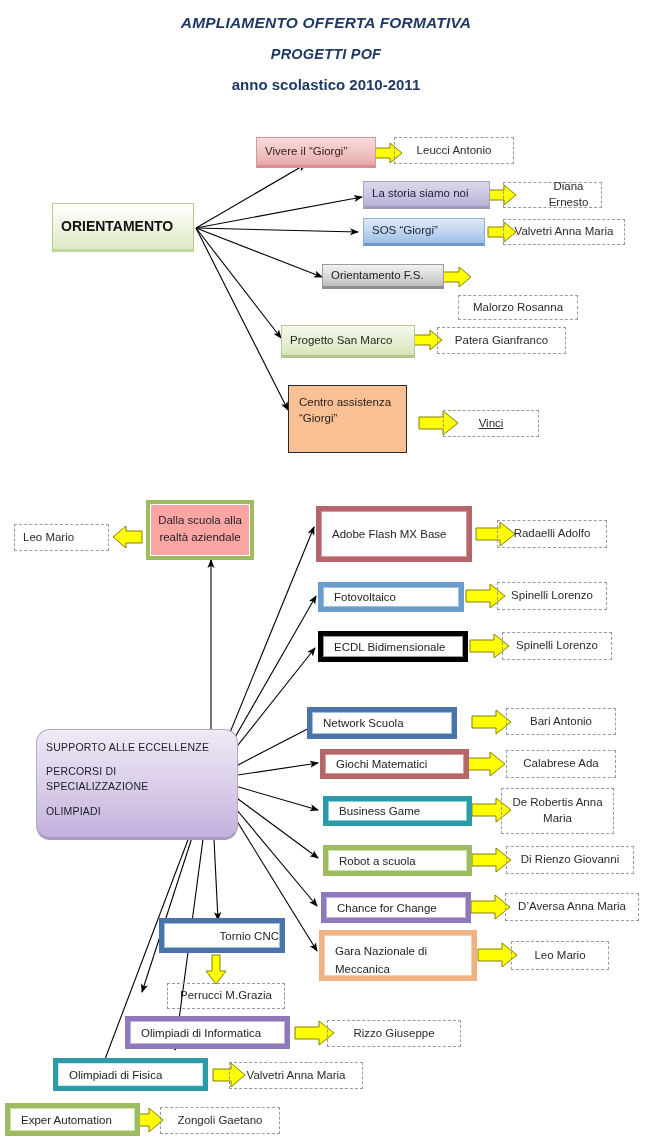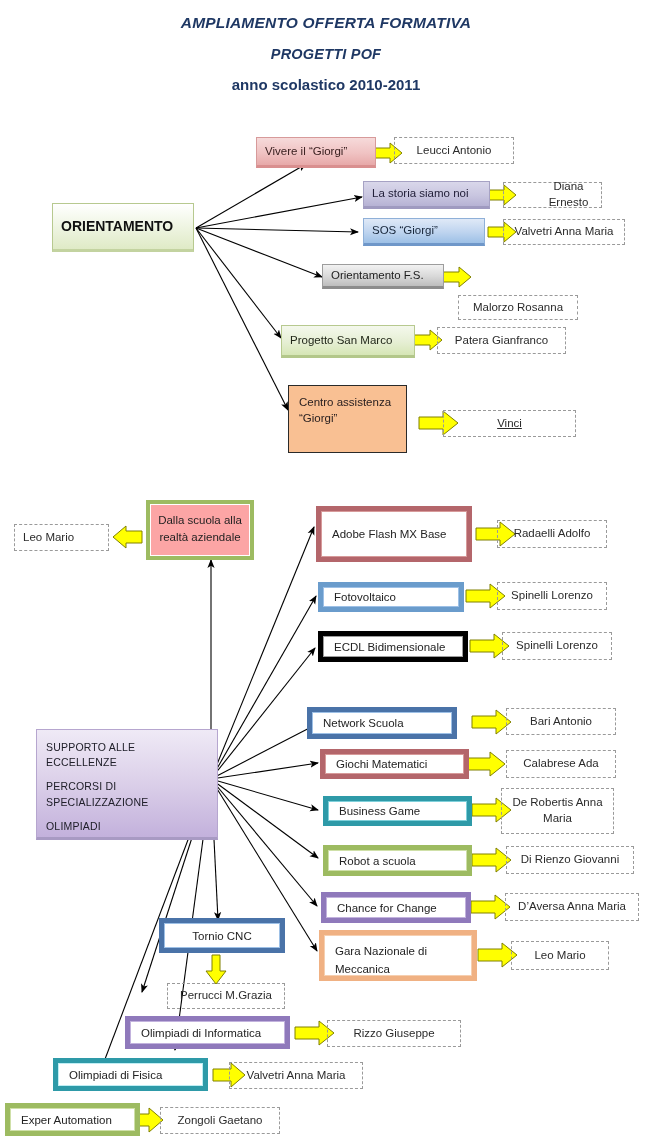--- a/index.html
+++ b/index.html
@@ -156,21 +156,21 @@
   }
   .ring .inner {
     box-sizing: border-box;
     width: 100%;
     height: 100%;
     display: flex;
     align-items: center;
     padding-left: 10px;
     background: #fff;
   }
-  .ring.center .inner { justify-content: center; padding-left: 0; }
+  .ring.center .inner { justify-content: flex-end; padding-left: 0; }
   .r-adobe   { border: 5px solid #b4666b; }
   .r-adobe   .inner { border: 1px solid #d79a9a; }
   .r-foto    { border: 5px solid #6a9ccc; }
   .r-foto    .inner { border: 1px solid #9dc0e6; }
   .r-ecdl    { border: 5px solid #000000; }
   .r-ecdl    .inner { border: 1px solid #9d9d9d; }
   .r-network { border: 5px solid #4a73a8; }
   .r-network .inner { border: 1px solid #9dc0e6; }
   .r-giochi  { border: 5px solid #b4666b; }
   .r-giochi  .inner { border: 1px solid #d79a9a; }
@@ -302,34 +302,34 @@
     <span class="lbl">Progetto San Marco</span>
   </div>
   <div class="node person" style="left:437px; top:327px; width:129px; height:27px;">
     <span class="lbl">Patera Gianfranco</span>
   </div>
 
   <div class="node n-centro" style="left:288px; top:385px; width:119px; height:68px;">
     <span class="l1">Centro assistenza</span>
     <span class="l2">“Giorgi”</span>
   </div>
-  <div class="node person" style="left:443px; top:410px; width:133px; height:27px;text-decoration:underline;">
+  <div class="node person" style="left:443px; top:410px; width:96px; height:27px;text-decoration:underline;">
     <span class="lbl">Vinci</span>
   </div>
 
   <div class="node person left-text" style="left:14px; top:524px; width:95px; height:27px; justify-content:center;">
     <span class="lbl">Leo Mario</span>
   </div>
 
   <div class="node n-dallascuola" style="left:146px; top:500px; width:108px; height:60px;">
     <span class="l1">Dalla scuola alla</span>
     <span class="l2">realtà aziendale</span>
   </div>
 
-  <div class="node n-supporto" style="left:36px; top:729px; width:182px; height:111px;">
+  <div class="node n-supporto" style="left:36px; top:729px; width:202px; height:111px;border-radius:14px;">
     <span class="ln">SUPPORTO ALLE ECCELLENZE</span>
     <span class="ln sp">PERCORSI DI</span>
     <span class="ln">SPECIALIZZAZIONE</span>
     <span class="ln sp">OLIMPIADI</span>
   </div>
 
   <div class="ring r-adobe" style="left:316px; top:506px; width:156px; height:56px;">
     <div class="inner">
       <span class="lbl">Adobe Flash MX Base</span>
     </div>

